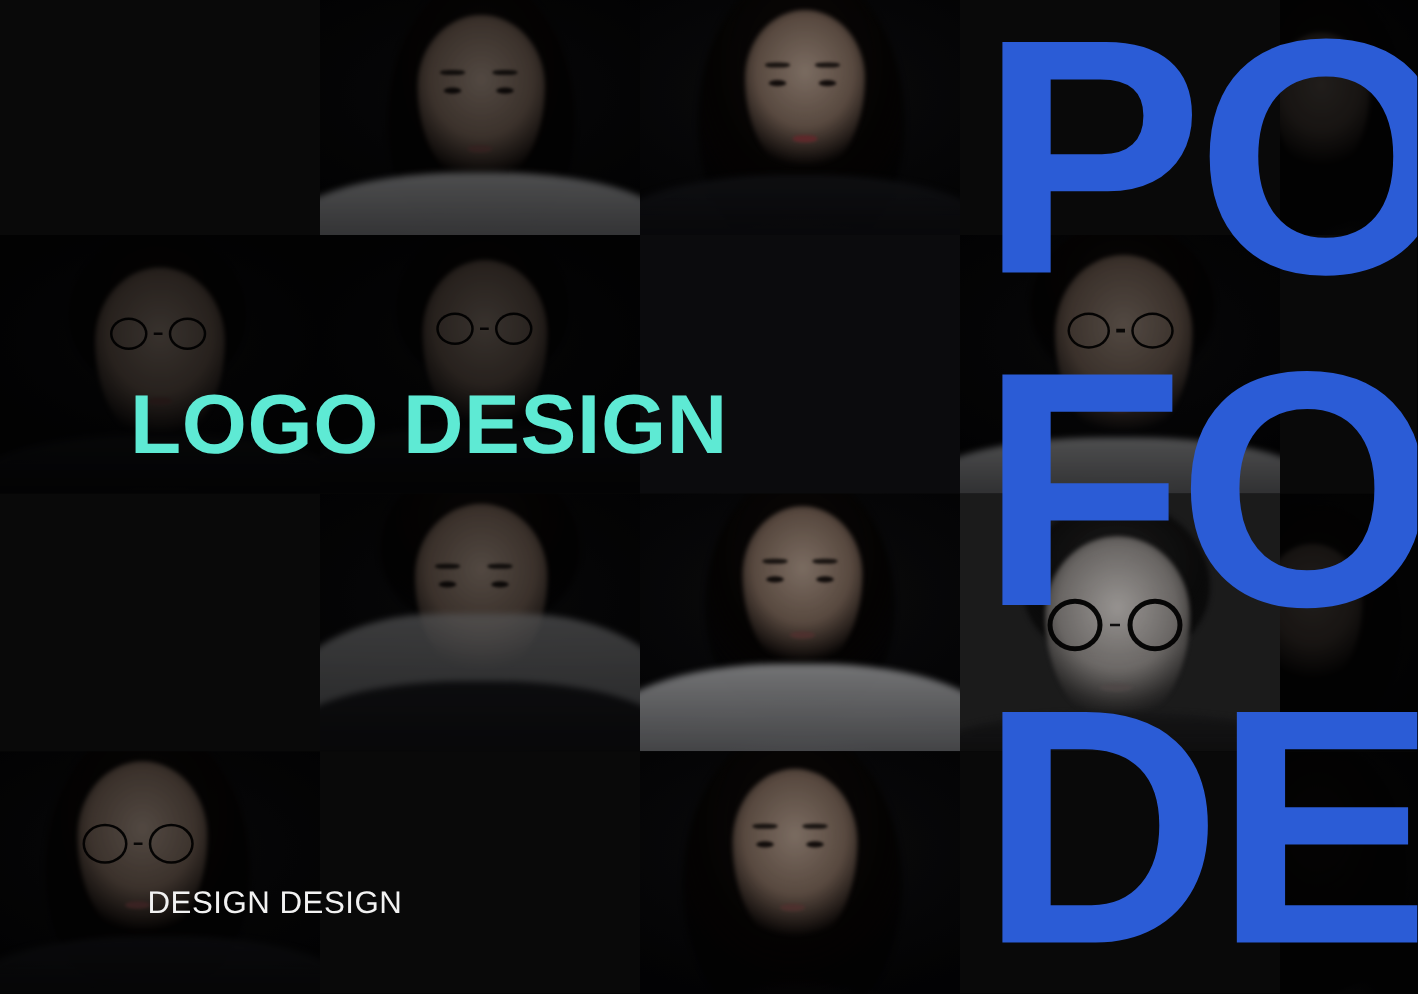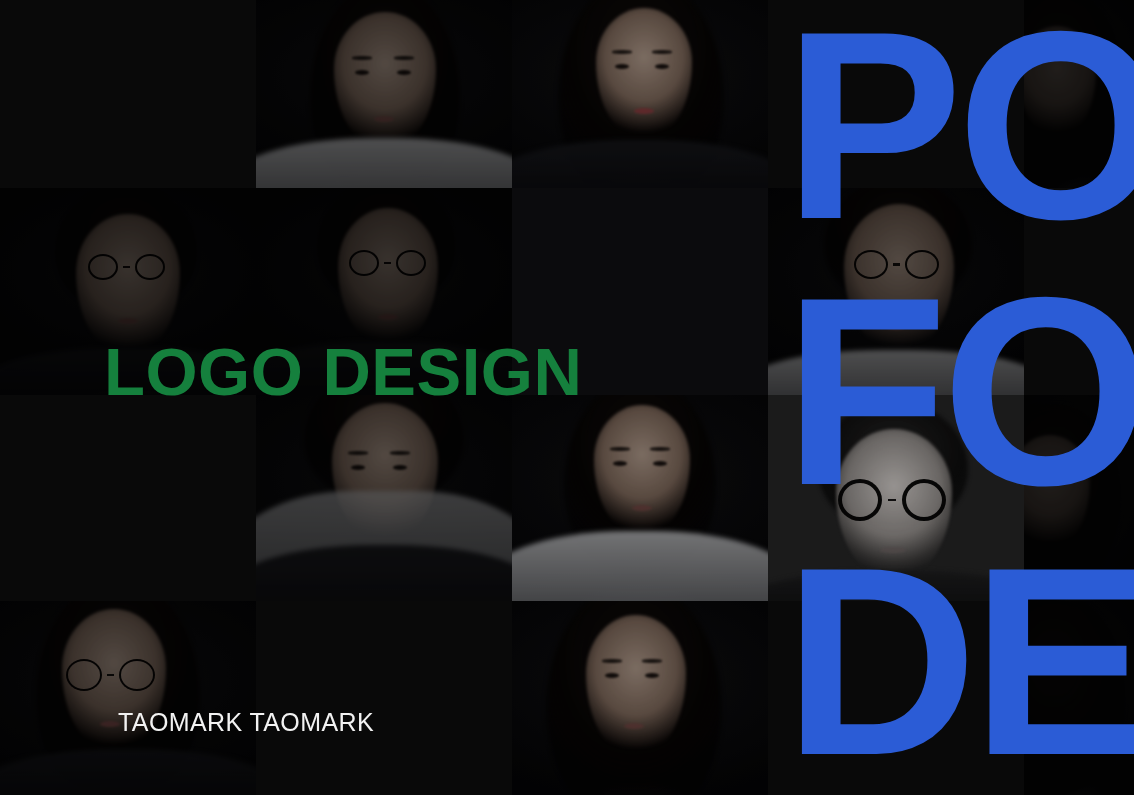--- a/index.html
+++ b/index.html
@@ -359,18 +359,18 @@
   </div>
 
   <div id="veil"></div>
 
   <div id="big-type">
     <div class="bigletter" id="big-row-1" style="color: rgb(43, 92, 214);">PO</div>
     <div class="bigletter" id="big-row-2" style="color: rgb(43, 92, 214);">FO</div>
     <div class="bigletter" id="big-row-3" style="color: rgb(43, 92, 214);">DE</div>
   </div>
 
-  <div id="headline" style="color: #15803d; margin-top: 32px;">LOGO DESIGN</div>
-
-
-  <div id="brand">TAOMARK TAOMARK</div>
+  <div id="headline" style="color: #5eead4;">LOGO DESIGN</div>
+
+
+  <div id="brand">DESIGN DESIGN</div>
 
 </div>
 
 </body></html>

